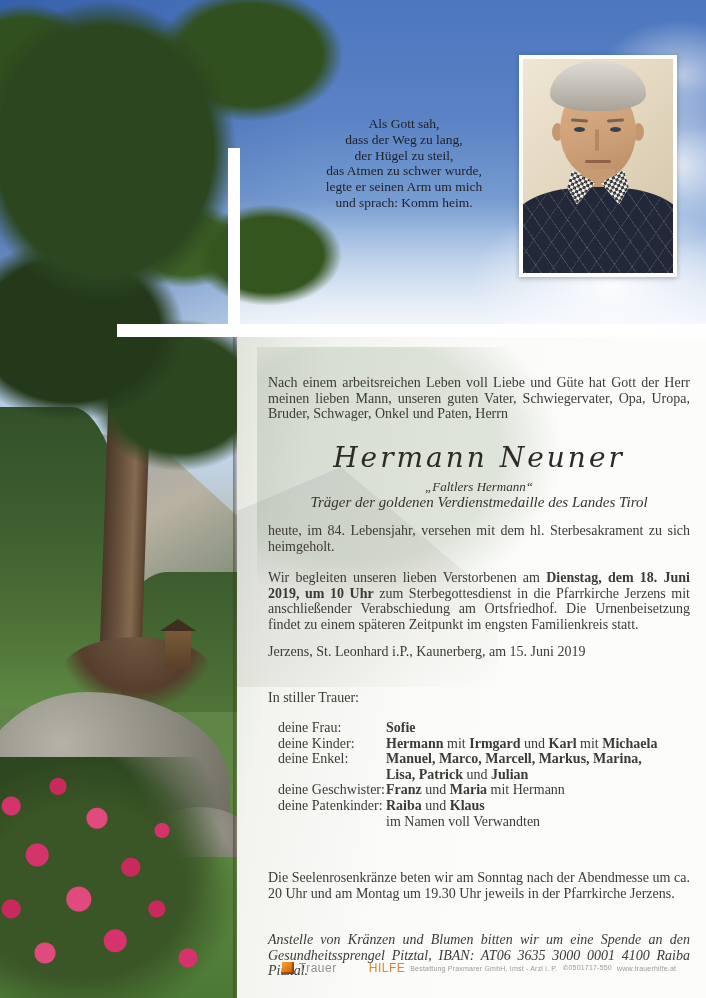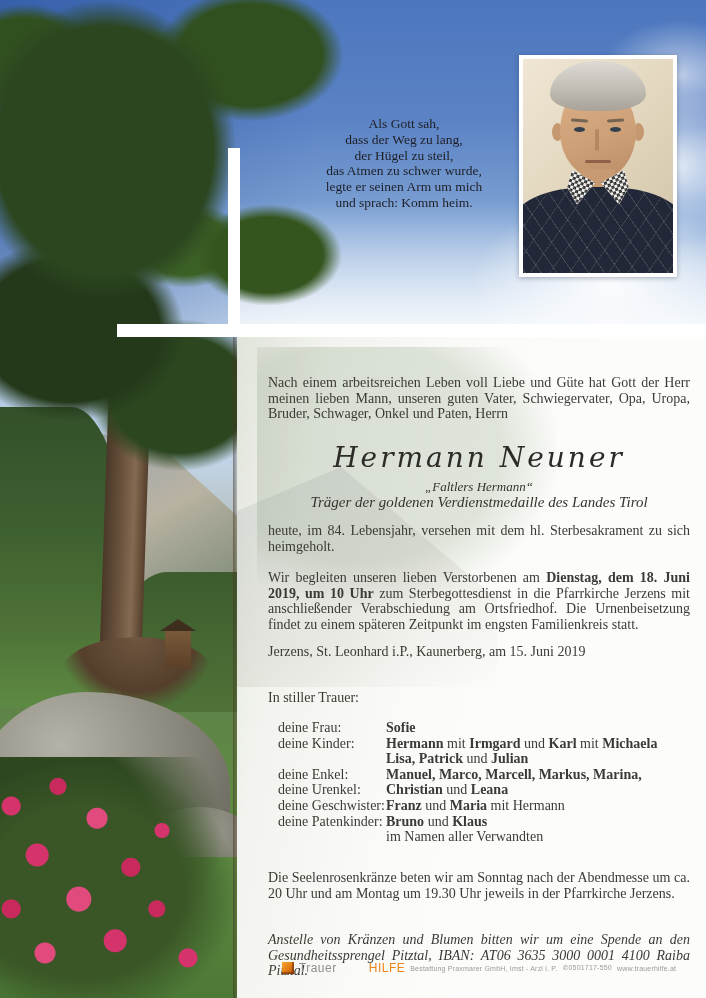--- a/index.html
+++ b/index.html
@@ -231,42 +231,38 @@
     <div class="family">
         <div class="fam-row">
           <div class="fam-label">deine Frau:</div>
           <div class="fam-value"><span class="b">Sofie</span></div>
         </div>
         <div class="fam-row">
           <div class="fam-label">deine Kinder:</div>
           <div class="fam-value"><span class="b">Hermann</span><span> mit </span><span class="b">Irmgard</span><span> und </span><span class="b">Karl</span><span> mit </span><span class="b">Michaela</span></div>
         </div>
         <div class="fam-row">
+          <div class="fam-label">deine Enkel:</div>
+          <div class="fam-value"><span class="b">Manuel, Marco, Marcell, Markus, Marina,</span></div>
+        </div>
+        <div class="fam-row">
           <div class="fam-label"></div>
           <div class="fam-value"><span class="b">Lisa, Patrick</span><span> und </span><span class="b">Julian</span></div>
         </div>
         <div class="fam-row">
-          <div class="fam-label">deine Enkel:</div>
-          <div class="fam-value"><span class="b">Manuel, Marco, Marcell, Markus, Marina,</span></div>
-        </div>
-        <div class="fam-row">
-          <div class="fam-label">deine Urenkel:</div>
-          <div class="fam-value"><span class="b">Christian</span><span> und </span><span class="b">Leana</span></div>
-        </div>
-        <div class="fam-row">
           <div class="fam-label">deine Geschwister:</div>
           <div class="fam-value"><span class="b">Franz</span><span> und </span><span class="b">Maria</span><span> mit Hermann</span></div>
         </div>
         <div class="fam-row">
           <div class="fam-label">deine Patenkinder:</div>
-          <div class="fam-value"><span class="b">Bruno</span><span> und </span><span class="b">Klaus</span></div>
+          <div class="fam-value"><span class="b">Raiba</span><span> und </span><span class="b">Klaus</span></div>
         </div>
         <div class="fam-row">
           <div class="fam-label"></div>
-          <div class="fam-value"><span>im Namen aller Verwandten</span></div>
+          <div class="fam-value"><span>im Namen voll Verwandten</span></div>
         </div>
       </div>
     <div class="rosary just">Die Seelenrosenkränze beten wir am Sonntag nach der Abendmesse um ca. 20 Uhr und am Montag um 19.30 Uhr jeweils in der Pfarrkirche Jerzens.</div>
     <div class="donation just">Anstelle von Kränzen und Blumen bitten wir um eine Spende an den Gesundheitssprengel Pitztal, IBAN: AT06 3635 3000 0001 4100 Raiba Pitztal.</div>
   </div>
 
   <div class="footer">
     <div class="logo-box"></div>
     <div class="brand"><span class="gray">Trauer</span><span class="orange">HILFE</span></div>
     <div class="small">Bestattung Praxmarer GmbH, Imst - Arzl i. P.</div>

